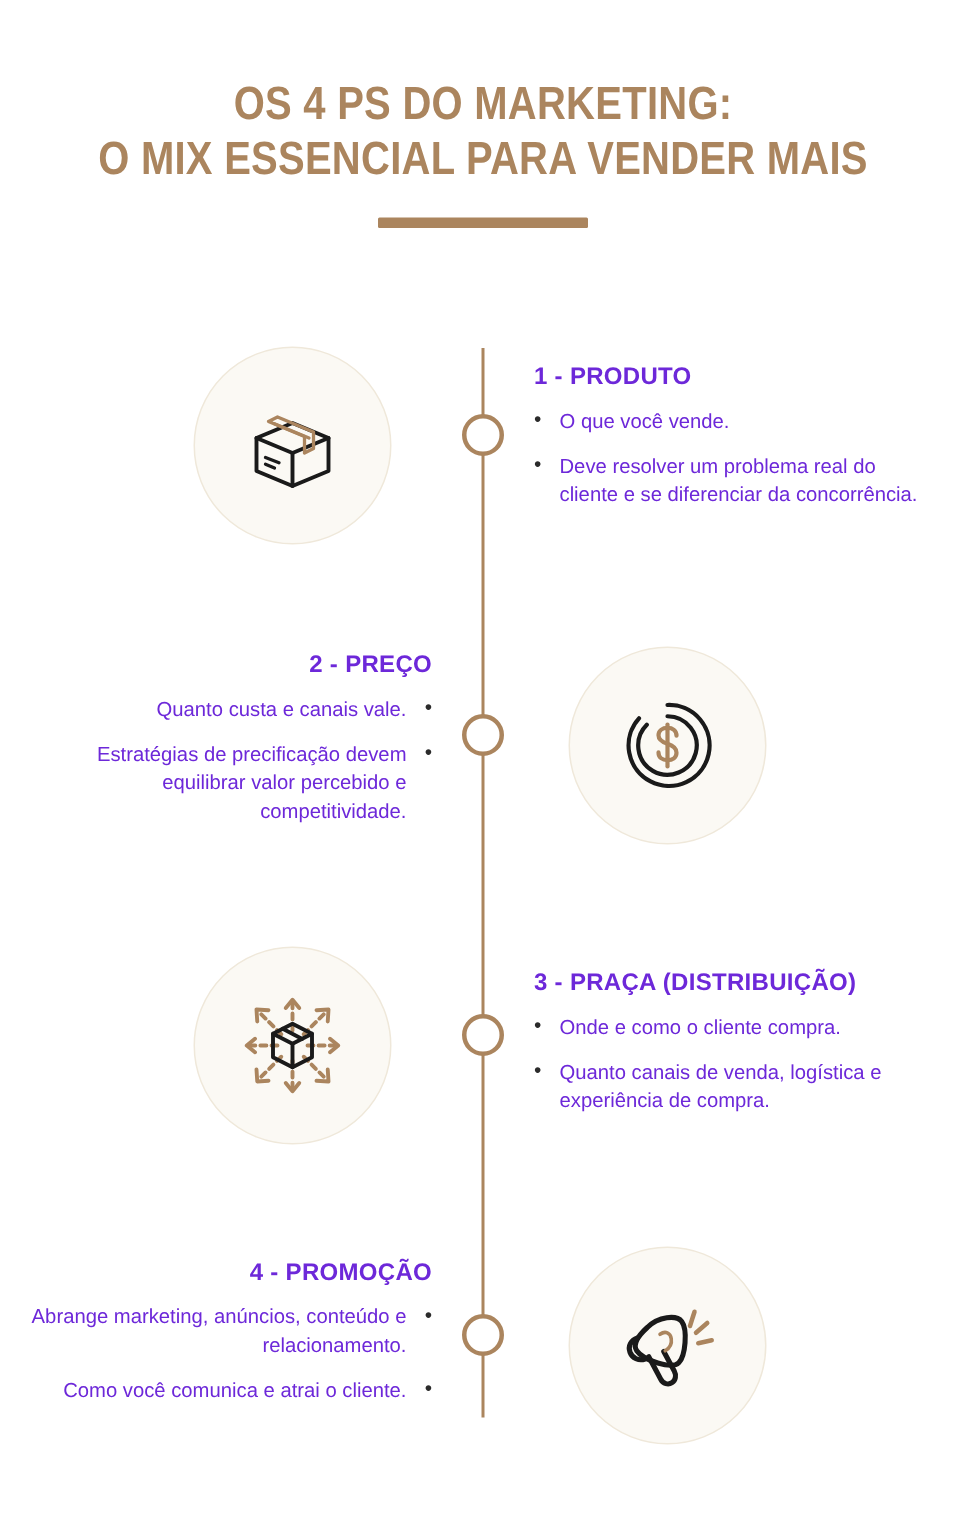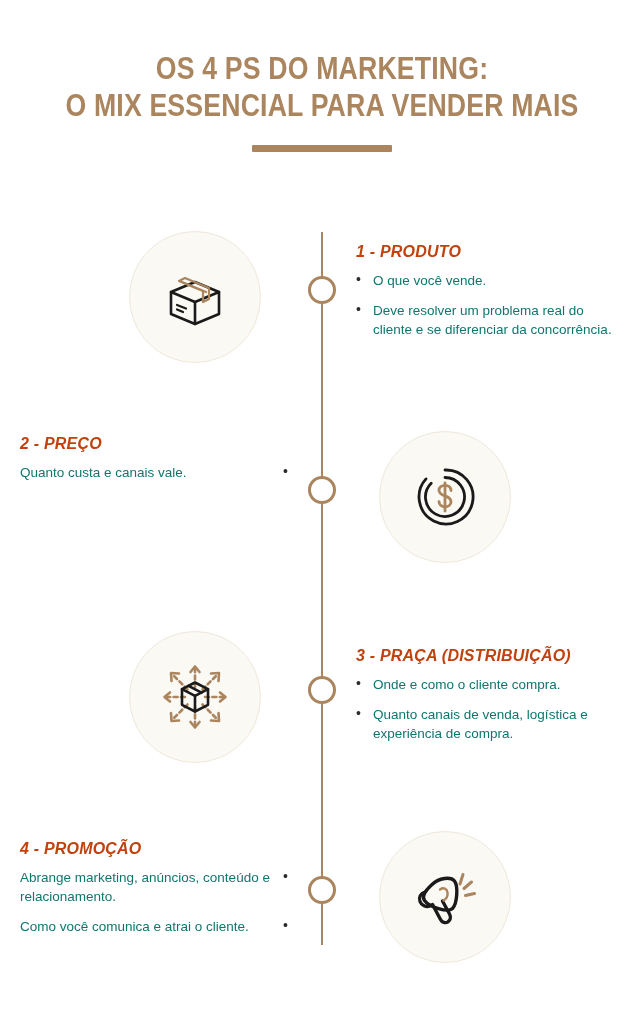--- a/index.html
+++ b/index.html
@@ -61,36 +61,35 @@
     border:3px solid #ab855e;
     border-radius:50%;
     background:#ffffff;
   }
 
   
   .section { position:absolute; }
 
   .sec-text { position:absolute; width:268px; }
   .sec-text.right-side { left:356px; text-align:left; }
-  .sec-text.left-side  { left:20px;  width:268px; }
+  .sec-text.left-side  { left:20px;  text-align:right; width:268px; }
 
   .sec-head {
-    color:#c2410c;
+    color:#6d28d9;
     font-size:16px;
     font-weight:bold;
-    font-style:italic;
     letter-spacing:0.2px;
     margin-bottom:10px;
     white-space:nowrap;
   }
 
   .bullets { list-style:none; }
   .bullets li {
     position:relative;
-    color:#0f766e;
+    color:#6d28d9;
     font-size:13.5px;
     line-height:1.42;
     margin-bottom:11px;
   }
   .right-side .bullets li { padding-left:17px; }
   .right-side .bullets li::before {
     content:"\2022";
     position:absolute; left:0; top:-1px;
     color:#2b2b2b; font-size:14px;
   }
@@ -170,20 +169,21 @@
           <path d="M36 22 L36 50"></path>
           <path d="M42 29.5 C42 26 39.3 24.3 36 24.3 C32.7 24.3 30 26 30 29.2 C30 32.4 32.7 33.8 36 34.9 C39.3 36 42 37.4 42 40.8 C42 44 39.3 45.8 36 45.8 C32.7 45.8 30 44 30 40.6"></path>
         </g>
       </svg>
     </div>
 
     <div class="sec-text left-side" style="top:435px;">
       <div class="sec-head">2 - PREÇO</div>
       <ul class="bullets">
         <li>Quanto custa e canais vale.</li>
+        <li>Estratégias de precificação devem equilibrar valor percebido e competitividade.</li>
       </ul>
     </div>
   </div>
 
   <div class="section">
 
     <div class="icon-circle" style="left:129px; top:631px;">
       <svg width="80" height="80" viewBox="0 0 80 80">
         <g fill="none" stroke="#ab855e" stroke-width="2.6" stroke-linecap="round" stroke-linejoin="round" stroke-dasharray="4 3.4">
           <path d="M40 30 L40 10"></path>

